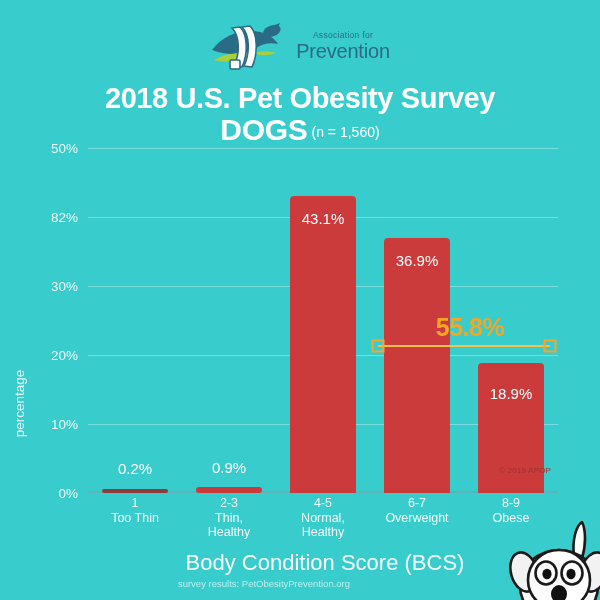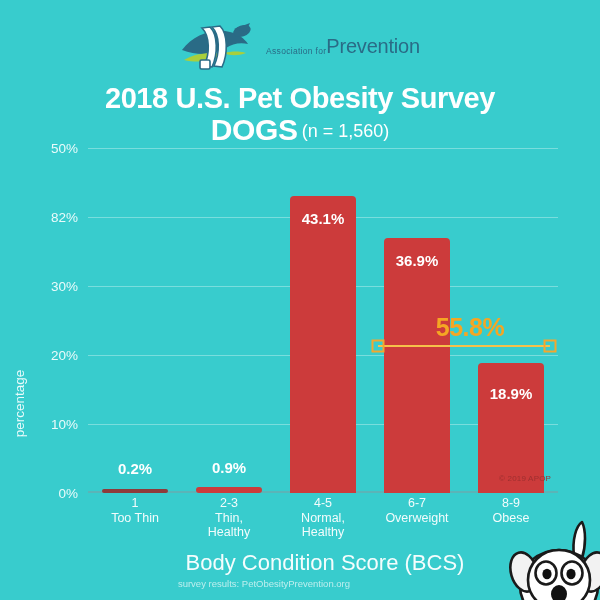--- a/index.html
+++ b/index.html
@@ -34,22 +34,22 @@
     justify-content: center;
     gap: 8px;
   }
   .logo-mark {
     width: 78px;
     height: 52px;
     flex: none;
   }
   .logo-text {
     display: flex;
-    flex-direction: row;
-    align-items: flex-end;
+    flex-direction: column;
+    align-items: center;
     line-height: 1;
   }
   .logo-assoc {
     font-size: 8.5px;
     color: #2a6b86;
     letter-spacing: .3px;
     margin-bottom: 1px;
     font-weight: 400;
   }
   .logo-l1, .logo-l2 {
@@ -80,21 +80,21 @@
     text-align: center;
     color: #ffffff;
     white-space: nowrap;
   }
   .title-dogs {
     font-size: 30px;
     font-weight: bold;
     letter-spacing: -.3px;
   }
   .title-n {
-    font-size: 18px;
+    font-size: 14px;
     font-weight: 400;
     margin-left: 4px;
     position: relative;
     top: -3px;
   }
 
   
   .plot {
     position: absolute;
     left: 88px;
@@ -150,21 +150,21 @@
     position: absolute;
     bottom: 0;
     background: #cc3b3b;
     border-radius: 4px 4px 0 0;
   }
   .bar.tiny { border-radius: 3px; }
   .bar-value {
     position: absolute;
     color: #ffffff;
     font-size: 15px;
-    font-weight: bold;
+    font-weight: normal;
     text-align: center;
     white-space: nowrap;
     transform: translateX(-50%);
   }
 
   
   .bracket-line {
     position: absolute;
     height: 2px;
     background: #f6c14a;
@@ -328,21 +328,21 @@
       </g>
       <ellipse cx="47" cy="54" rx="4.6" ry="5.2" fill="#111111"></ellipse>
       <ellipse cx="71" cy="54" rx="4.6" ry="5.2" fill="#111111"></ellipse>
       <ellipse cx="59" cy="74" rx="8" ry="9" fill="#111111"></ellipse>
       <g stroke="#1a1a1a" stroke-width="2" fill="none">
         <path d="M31 103 L31 112 M37 102 L37 113 M43 103 L43 112"></path>
         <path d="M71 103 L71 112 M77 102 L77 113 M83 103 L83 112"></path>
       </g>
     </svg>
 
-    <div class="copyright" style="left:411px;top:326px;">© 2019 APOP</div>
+    <div class="copyright" style="left:411px;top:318px;">© 2019 APOP</div>
   </div>
 
   <div class="xlabels">
     <div id="xlab-host">
         <div class="xlab" style="left: 47px; top: 0px;">1
 Too Thin</div>
         <div class="xlab" style="left: 141px; top: 0px;">2-3
 Thin,
 Healthy</div>
         <div class="xlab" style="left: 235px; top: 0px;">4-5

